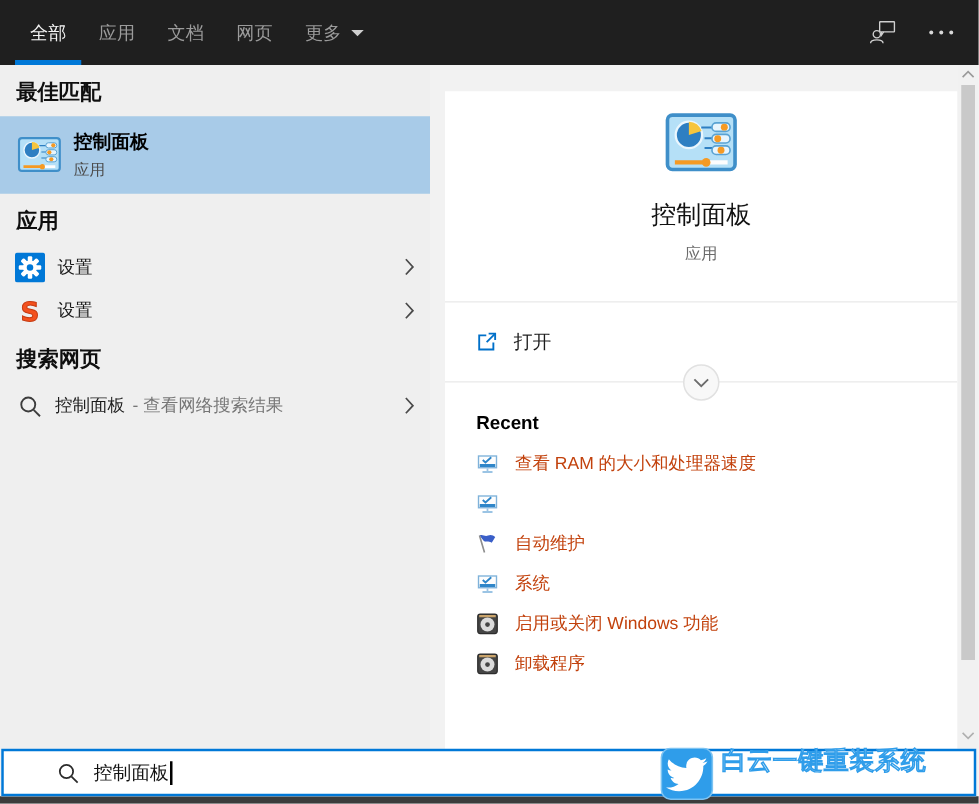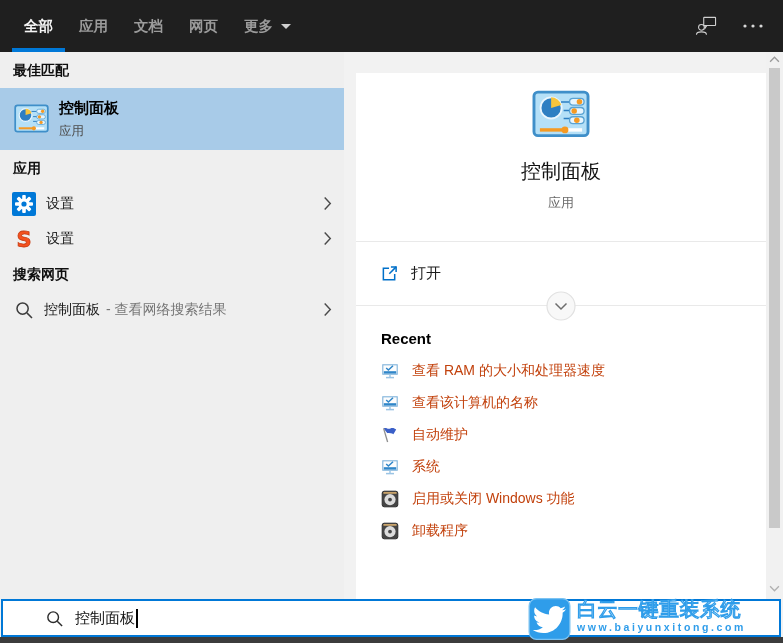--- a/index.html
+++ b/index.html
@@ -2,32 +2,32 @@
 <html><head>
 <meta charset="utf-8">
 <style>
   html,body{margin:0;padding:0;}
   body{font-family:"Liberation Sans",sans-serif;}
   .screen{position:relative;width:783px;height:643px;background:#f2f2f2;overflow:hidden;}
   .icon svg, .icn svg{display:block;width:100%;height:100%;}
 
   
   .topbar{position:absolute;left:0;top:0;width:783px;height:52px;background:#1f1f1f;display:flex;align-items:stretch;}
-  .tabs{display:flex;padding-left:24px;font-weight:bold;}
+  .tabs{display:flex;padding-left:24px;}
   .tab{position:relative;display:flex;align-items:center;margin-right:26px;font-size:14.5px;color:#9b9b9b;cursor:pointer;white-space:nowrap;}
   .tab.active{color:#f5f5f5;}
   .tab.active::after{content:"";position:absolute;left:-12px;right:-12px;bottom:0;height:4px;background:#0078d7;}
   .tab-caret{width:0;height:0;border-left:5px solid transparent;border-right:5px solid transparent;border-top:5px solid #cfcfcf;margin-left:8px;}
   .topbar-icons{margin-left:auto;display:flex;align-items:center;gap:26px;padding-right:20px;}
   .icn-feedback{width:22px;height:20px;cursor:pointer;}
   .icn-ellipsis{width:20px;height:4px;cursor:pointer;}
 
   
   .left-panel{position:absolute;left:0;top:52px;width:344px;height:548px;background:#efefef;}
-  .section-header{font-size:14px;font-weight:bold;color:#0f0f0f;padding:10px 13px 8px 13px;}
+  .section-header{font-size:17px;font-weight:bold;color:#0f0f0f;padding:10px 13px 8px 13px;}
   .best-match{height:62px;background:#a8cbe8;display:flex;align-items:center;padding-left:14px;cursor:pointer;}
   .bm-icon{width:35px;height:30px;flex:none;}
   .bm-text{margin-left:10px;}
   .bm-title{font-size:15px;font-weight:bold;color:#000;}
   .bm-sub{font-size:12.5px;color:#4c4c4c;margin-top:5px;}
   .list-row{height:35px;display:flex;align-items:center;padding:0 12px 0 12px;cursor:pointer;}
   .row-icon{width:24px;height:24px;flex:none;}
   .row-icon.small{width:20px;height:20px;margin-left:2px;}
   .row-label{margin-left:10px;font-size:14px;color:#1a1a1a;white-space:nowrap;}
   .row-suffix{margin-left:6px;font-size:14px;color:#767676;white-space:nowrap;}
@@ -273,21 +273,20 @@
           <div class="recent-row">
             <span class="icon recent-icon">
               <svg viewBox="0 0 18 18">
                 <rect x="1.8" y="2.8" width="14.4" height="9.4" fill="#fdfdfd" stroke="#7fb2da" stroke-width="1.1"></rect>
                 <rect x="2.8" y="9.2" width="12.4" height="2.4" fill="#2f86c9"></rect>
                 <path d="M5.2 6 l2.2 2 L12 3.8" stroke="#2f86c9" stroke-width="1.5" fill="none"></path>
                 <path d="M9 12.8 V15" stroke="#9bc4e4" stroke-width="1.4"></path>
                 <path d="M5 15.6 H13" stroke="#9bc4e4" stroke-width="1.5"></path>
               </svg>
             </span>
-            <span class="recent-label">查看该计算机的名称</span>
           </div>
           <div class="recent-row">
             <span class="icon recent-icon">
               <svg viewBox="0 0 18 18">
                 <path d="M2.6 2.4 C5.2 1 6.8 3.6 9.4 2.4 C11.6 1.4 13.6 2.2 15.2 3.6 L12.4 8.2 C10.8 6.8 9 7.8 6.2 7 Z" fill="#3a5fc8"></path>
                 <path d="M2.6 2.4 L6.6 16" stroke="#8e8e8e" stroke-width="1.3" fill="none"></path>
               </svg>
             </span>
             <span class="recent-label">自动维护</span>
           </div>
@@ -357,17 +356,16 @@
 
   <div class="watermark">
     <span class="icn wm-logo">
         <svg viewBox="0 0 34 34">
           <rect x="0.5" y="0.5" width="33" height="33" rx="6" fill="#2f9dea" stroke="#7cc3f2"></rect>
           <path transform="translate(3.5,4) scale(1.12)" fill="#fff" d="M23.954 4.569c-.885.389-1.83.654-2.825.775 1.014-.611 1.794-1.574 2.163-2.723-.951.555-2.005.959-3.127 1.184-.896-.959-2.173-1.559-3.591-1.559-2.717 0-4.92 2.203-4.92 4.917 0 .39.045.765.127 1.124C7.691 8.094 4.066 6.13 1.64 3.161c-.427.722-.666 1.561-.666 2.475 0 1.71.87 3.213 2.188 4.096-.807-.026-1.566-.248-2.228-.616v.061c0 2.385 1.693 4.374 3.946 4.827-.413.111-.849.171-1.296.171-.314 0-.615-.03-.916-.086.631 1.953 2.445 3.377 4.604 3.417-1.68 1.319-3.809 2.105-6.102 2.105-.39 0-.779-.023-1.17-.067 2.189 1.394 4.768 2.209 7.557 2.209 9.054 0 13.999-7.496 13.999-13.986 0-.209 0-.42-.015-.63.961-.689 1.8-1.56 2.46-2.548l-.047-.02z"></path>
         </svg>
       </span>
     <div class="wm-text">
       <div class="wm-title">白云一键重装系统</div>
-      <div class="wm-url">www.baiyunxitong.com</div>
     </div>
   </div>
 
 </div>
 
 </body></html>

